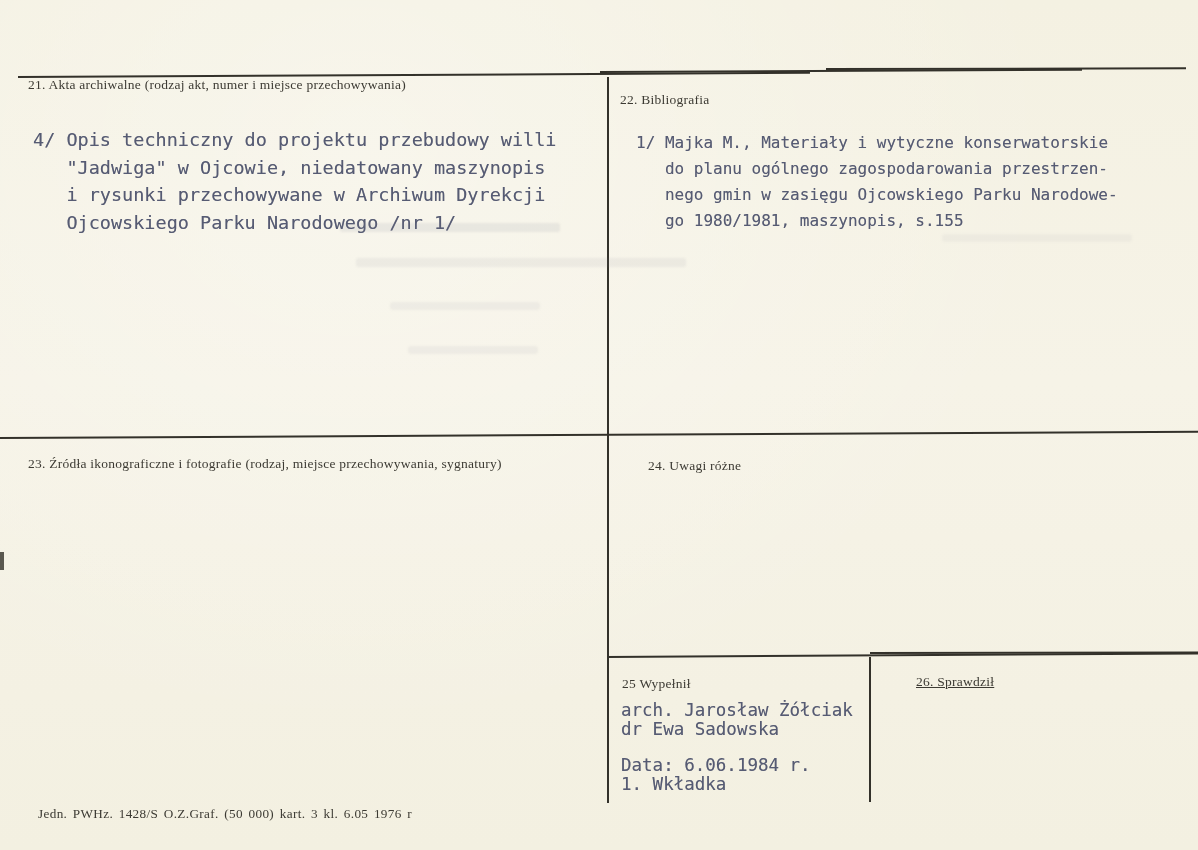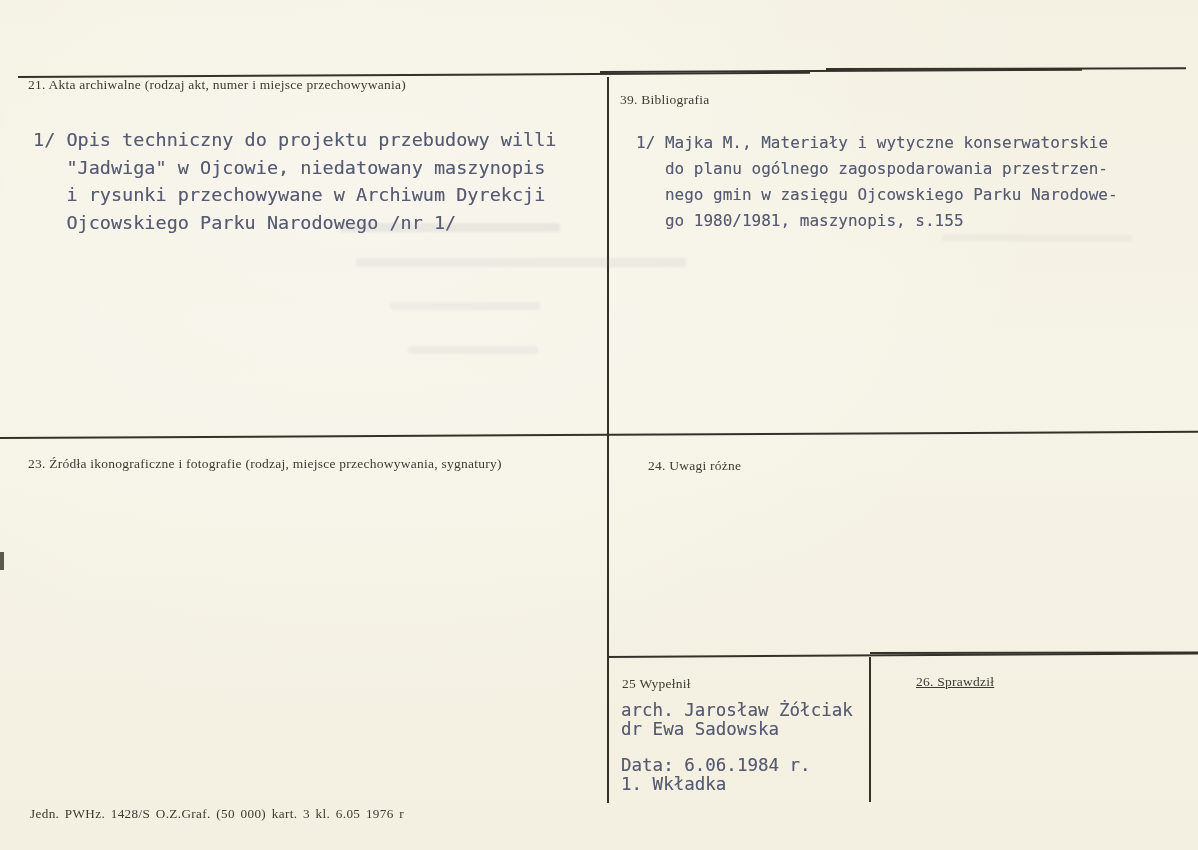--- a/index.html
+++ b/index.html
@@ -45,21 +45,21 @@
   .tw21{left:33px;top:126px;font-size:18.5px;}
   .tw21 .line{line-height:27.5px;}
   .tw22{left:636px;top:130px;font-size:16px;}
   .tw22 .line{line-height:26px;}
   .tw25{left:621px;top:701px;font-size:17.5px;}
   .tw25 .line{line-height:19px;}
   .tw25 .gap-above{margin-top:17px;}
   .tw25 .gap-above-sm{margin-top:7px;}
 
   .footer-imprint{
-    position:absolute;left:30px;top:806px;
+    position:absolute;left:38px;top:806px;
     font-family:"Liberation Serif",serif;
     font-size:13.2px;color:#3c3a33;letter-spacing:0.35px;word-spacing:2px;
     white-space:nowrap;
   }
 
   
   .smudge{position:absolute;background:rgba(120,122,135,0.11);filter:blur(1.2px);border-radius:2px;}
   .sm1{left:340px;top:223px;width:220px;height:9px;}
   .sm2{left:356px;top:258px;width:330px;height:9px;opacity:.8;}
   .sm3{left:390px;top:302px;width:150px;height:8px;opacity:.7;}
@@ -76,27 +76,27 @@
   <div class="rule h top-b"></div>
   <div class="rule h top-c"></div>
   <div class="rule v v-main"></div>
   <div class="rule h mid-h"></div>
   <div class="rule h right-h"></div>
   <div class="rule h right-h2"></div>
   <div class="rule v v-2526"></div>
 
   <div class="label" style="left:28px;top:77px;">21. Akta archiwalne (rodzaj akt, numer i miejsce przechowywania)</div>
   <div class="tw indent tw21">
-    <div class="line">1/ Opis techniczny do projektu przebudowy willi</div>
+    <div class="line">4/ Opis techniczny do projektu przebudowy willi</div>
     <div class="line">"Jadwiga" w Ojcowie, niedatowany maszynopis</div>
     <div class="line">i rysunki przechowywane w Archiwum Dyrekcji</div>
     <div class="line">Ojcowskiego Parku Narodowego /nr 1/</div>
   </div>
 
-  <div class="label" style="left:620px;top:92px;">39. Bibliografia</div>
+  <div class="label" style="left:620px;top:92px;">22. Bibliografia</div>
   <div class="tw indent tw22">
     <div class="line">1/ Majka M., Materiały i wytyczne konserwatorskie</div>
     <div class="line">do planu ogólnego zagospodarowania przestrzen-</div>
     <div class="line">nego gmin w zasięgu Ojcowskiego Parku Narodowe-</div>
     <div class="line">go 1980/1981, maszynopis, s.155</div>
   </div>
 
   <div class="label" style="left:28px;top:456px;">23. Źródła ikonograficzne i fotografie (rodzaj, miejsce przechowywania, sygnatury)</div>
 
   <div class="label" style="left:648px;top:458px;">24. Uwagi różne</div>

